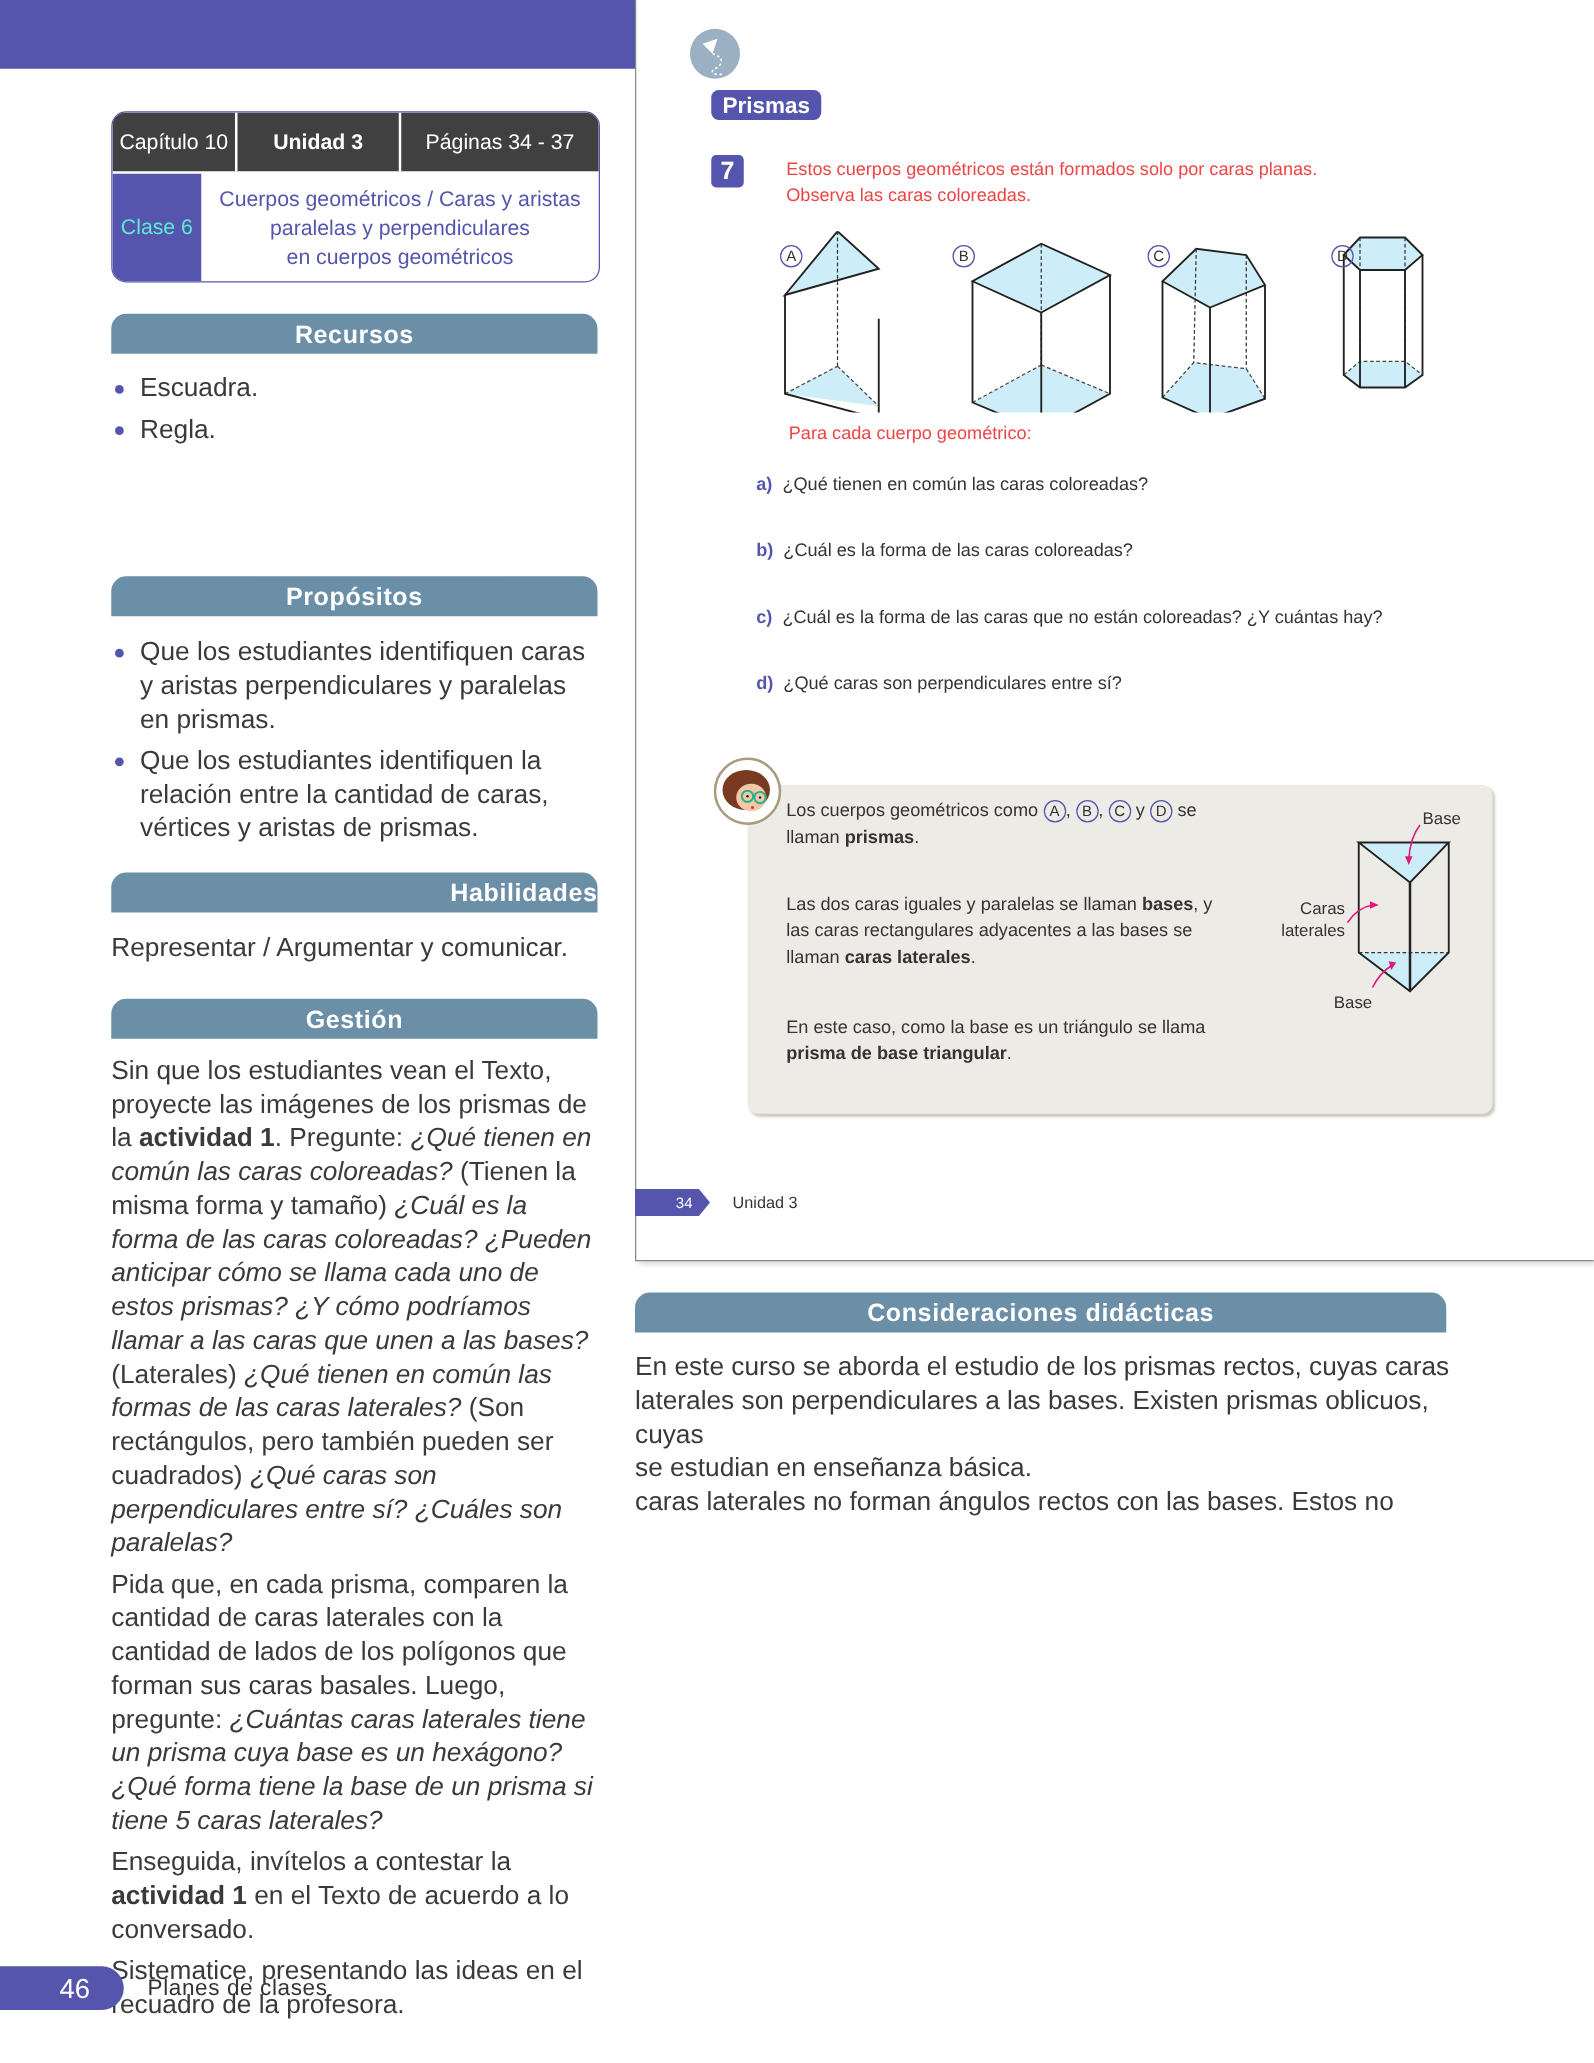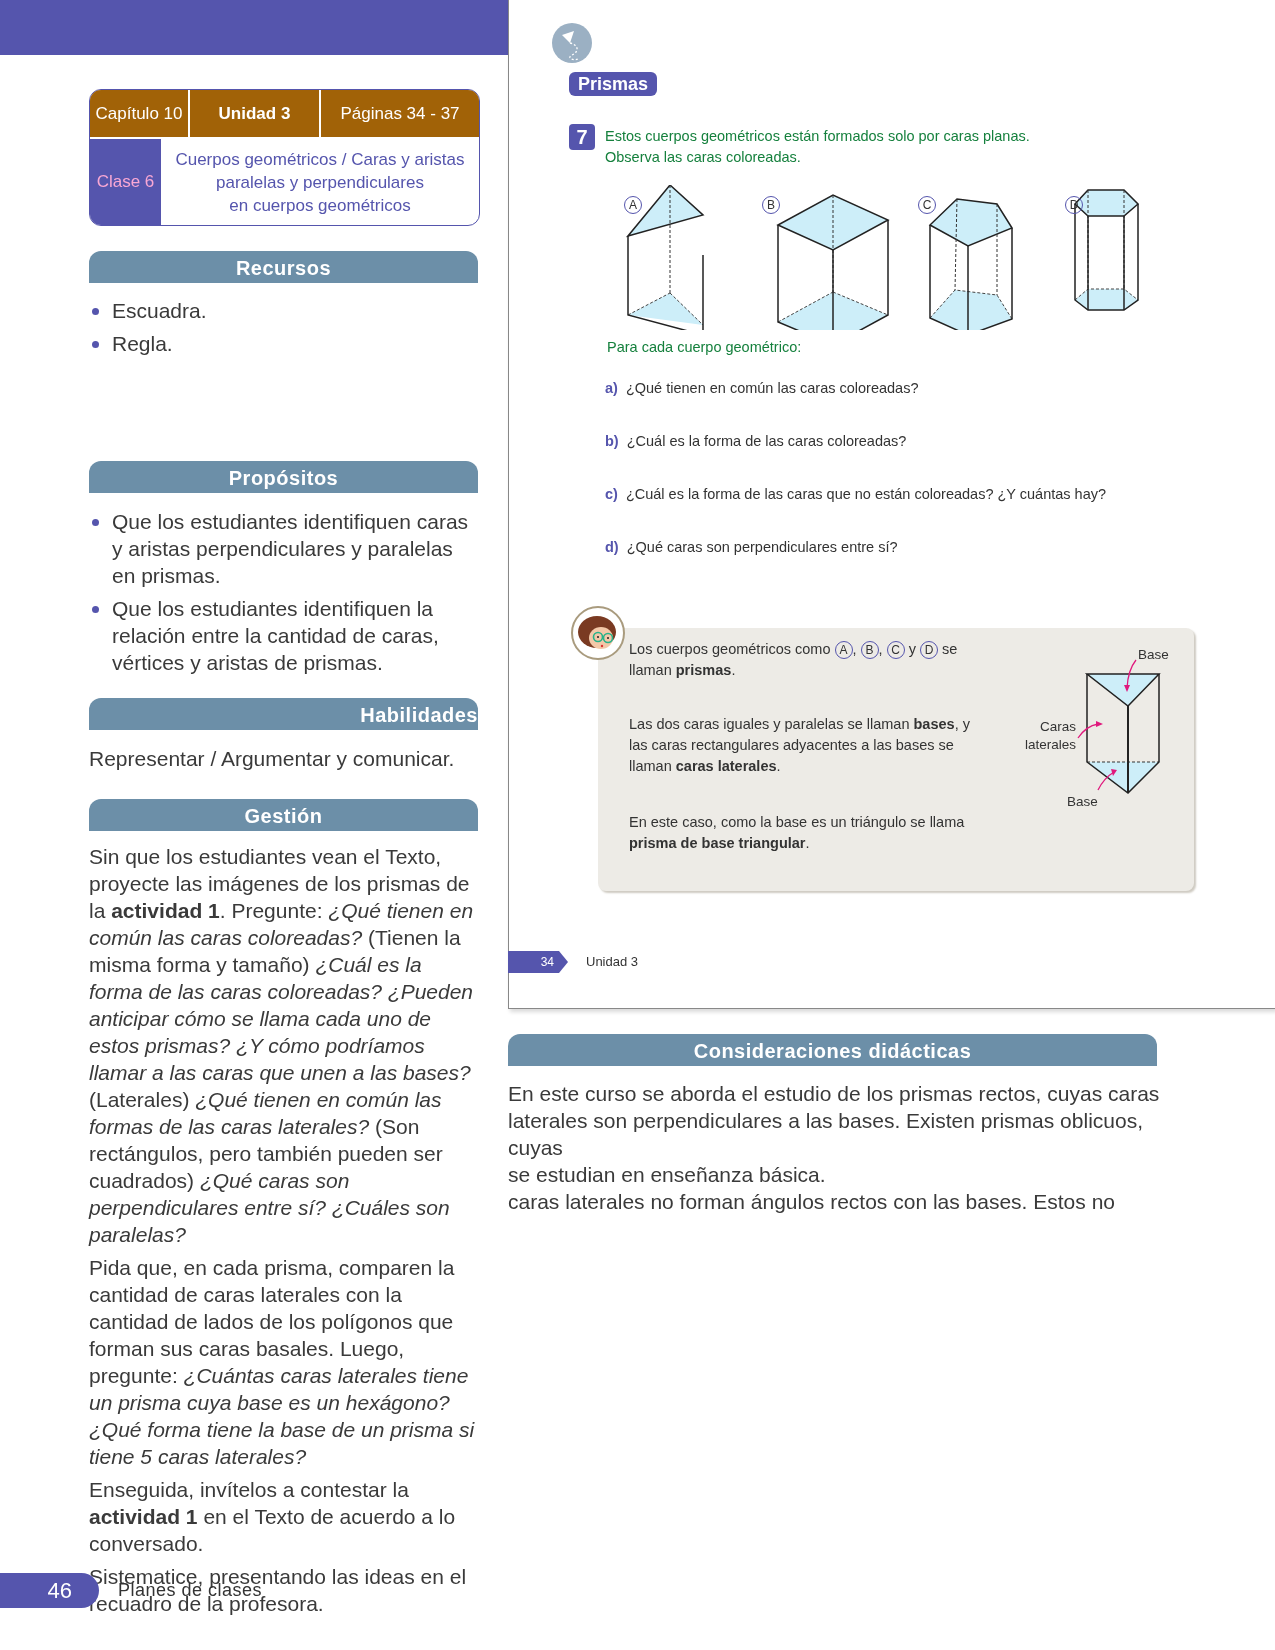--- a/index.html
+++ b/index.html
@@ -3,40 +3,40 @@
 <meta charset="utf-8">
 <style>
   html, body { margin:0; padding:0; }
   body { width:1275px; height:1650px; position:relative; background:#ffffff; overflow:hidden;
          font-family:"Liberation Sans", sans-serif; color:#3a3a3a; }
   .abs { position:absolute; }
   .topbar { left:0; top:0; width:508px; height:55px; background:#5555ad; }
 
   
   .info { left:89px; top:89px; width:389px; height:135px; border:1.5px solid #5555ad; border-radius:12px; overflow:hidden; background:#fff; }
-  .info .row1 { position:absolute; left:0; top:0; width:100%; height:47px; background:#a16207; display:flex; }
+  .info .row1 { position:absolute; left:0; top:0; width:100%; height:47px; background:#404040; display:flex; }
   .info .row1 div { color:#fff; font-size:17px; display:flex; align-items:center; justify-content:center; border-right:2px solid #fff; box-sizing:border-box; }
   .info .row1 div:last-child { border-right:none; }
   .info .c1 { width:100px; } .info .c2 { width:131px; font-weight:bold; } .info .c3 { flex:1; }
-  .info .clase { position:absolute; left:0; top:49px; width:71px; height:86px; background:#5555ad; color:#f9a8d4; font-size:17px; display:flex; align-items:center; justify-content:center; }
+  .info .clase { position:absolute; left:0; top:49px; width:71px; height:86px; background:#5555ad; color:#5eead4; font-size:17px; display:flex; align-items:center; justify-content:center; }
   .info .titulo { position:absolute; left:71px; top:49px; right:0; height:86px; color:#5555ad; font-size:17px; line-height:23px; text-align:center; display:flex; align-items:center; justify-content:center; }
 
   .sechead { background:#6c8fa8; color:#fff; font-size:20px; font-weight:bold; text-align:center; border-radius:12px 12px 0 0; height:32px; line-height:34px; letter-spacing:0.5px; }
   .body-text { font-size:21px; line-height:27px; color:#3a3a3a; }
   ul.bul { list-style:none; margin:0; padding:0; }
   ul.bul li { position:relative; padding-left:23px; margin-bottom:6px; }
   ul.bul li::before { content:""; position:absolute; left:3px; top:11px; width:7px; height:7px; border-radius:50%; background:#5555ad; }
   p { margin:0 0 6px 0; }
 
   
   .page { left:508px; top:0; width:767px; height:1008px; border-left:1.5px solid #888; border-bottom:1.5px solid #888; box-shadow:2px 3px 4px rgba(0,0,0,0.15); background:#fff; }
   .kite { left:552px; top:23px; width:40px; height:40px; border-radius:50%; background:#9bb0c3; }
   .prismas-tag { left:569px; top:72px; height:24px; padding:0 9px; border-radius:6px; background:#5555ad; color:#fff; font-size:18px; line-height:24px; font-weight:bold; }
   .num7 { left:569px; top:124px; width:26px; height:26px; border-radius:4px; background:#5555ad; color:#fff; font-weight:bold; font-size:20px; text-align:center; line-height:26px; }
-  .task { font-size:14.5px; color:#15803d; line-height:21px; }
+  .task { font-size:14.5px; color:#ef4444; line-height:21px;margin-left:24px; }
   .q { font-size:14.5px; color:#333; }
   .q b { color:#5555ad; margin-right:8px; }
   .circ { display:inline-block; width:16px; height:16px; border:1.3px solid #5555ad; border-radius:50%; font-size:12px; line-height:16px; text-align:center; color:#333; }
 
   .note { left:598px; top:628px; width:596px; height:263px; background:#edebe6; border-radius:8px; box-shadow:2px 2px 2px #cfcbc2; }
   .avatar { left:571px; top:606px; width:50px; height:50px; border-radius:50%; border:2px solid #a99b7e; background:#fff; overflow:hidden; }
   .note-text { font-size:14.5px; line-height:21px; color:#333; }
 
   .foot34 { left:508px; top:951px; width:60px; height:22px; background:#5555ad; color:#fff; font-size:12px; line-height:22px; text-align:right; padding-right:14px; box-sizing:border-box; clip-path:polygon(0 0,85% 0,100% 50%,85% 100%,0 100%);padding-left:26px; }
   .foot-unidad { left:586px; top:951px; font-size:13px; line-height:22px; color:#333; }

